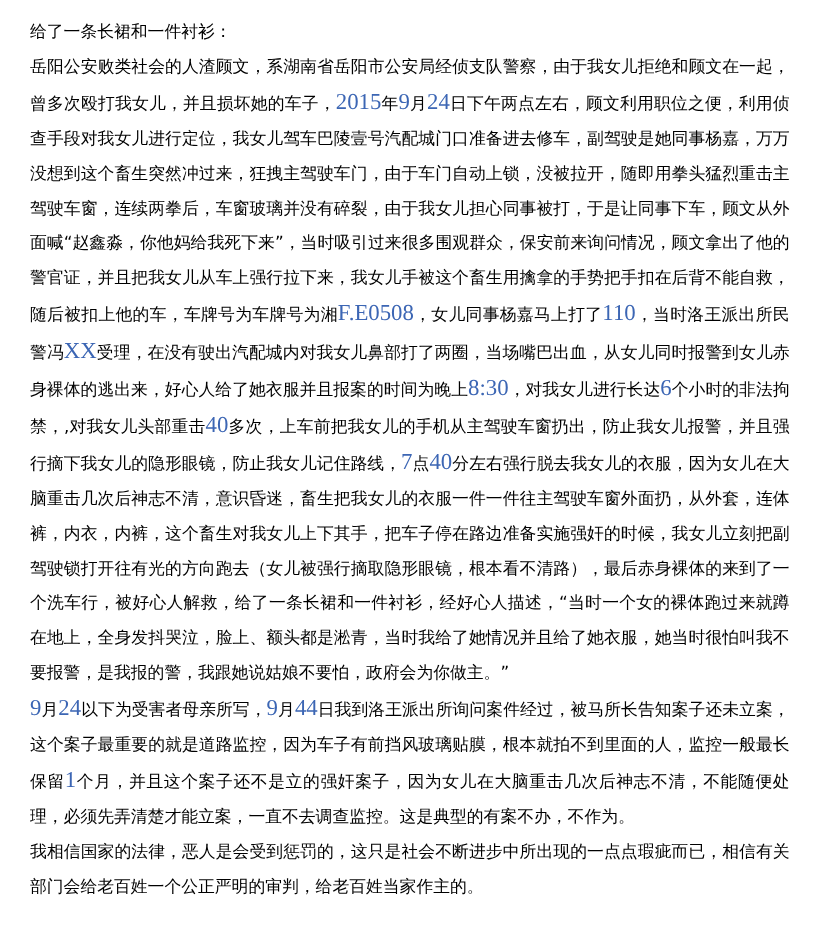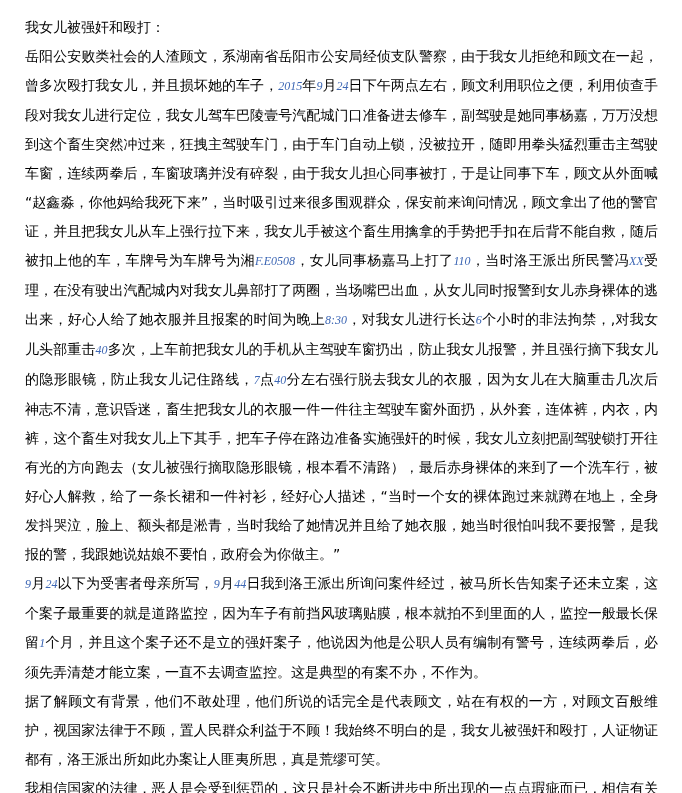--- a/index.html
+++ b/index.html
@@ -20,28 +20,26 @@
     margin: 0;
     font-size: 14px;
     line-height: 29px;
     text-align: justify;
     word-break: break-all;
     color: #000000;
   }
   .latin {
     font-family: "Liberation Serif", serif;
     color: #3c66b4;
-    font-size: 12px;
-    font-style: italic;
+    font-size: 19px;
   }
 </style>
 </head>
 <body>
 
 <div class="doc">
-  <p class="intro">我女儿被强奸和殴打：</p>
+  <p class="intro">给了一条长裙和一件衬衫：</p>
   <div>
       <p class="para"><span>岳阳公安败类社会的人渣顾文，系湖南省岳阳市公安局经侦支队警察，由于我女儿拒绝和顾文在一起，曾多次殴打我女儿，并且损坏她的车子，</span><span class="latin">2015</span><span>年</span><span class="latin">9</span><span>月</span><span class="latin">24</span><span>日下午两点左右，顾文利用职位之便，利用侦查手段对我女儿进行定位，我女儿驾车巴陵壹号汽配城门口准备进去修车，副驾驶是她同事杨嘉，万万没想到这个畜生突然冲过来，狂拽主驾驶车门，由于车门自动上锁，没被拉开，随即用拳头猛烈重击主驾驶车窗，连续两拳后，车窗玻璃并没有碎裂，由于我女儿担心同事被打，于是让同事下车，顾文从外面喊“赵鑫淼，你他妈给我死下来”，当时吸引过来很多围观群众，保安前来询问情况，顾文拿出了他的警官证，并且把我女儿从车上强行拉下来，我女儿手被这个畜生用擒拿的手势把手扣在后背不能自救，随后被扣上他的车，车牌号为车牌号为湘</span><span class="latin">F.E0508</span><span>，女儿同事杨嘉马上打了</span><span class="latin">110</span><span>，当时洛王派出所民警冯</span><span class="latin">XX</span><span>受理，在没有驶出汽配城内对我女儿鼻部打了两圈，当场嘴巴出血，从女儿同时报警到女儿赤身裸体的逃出来，好心人给了她衣服并且报案的时间为晚上</span><span class="latin">8:30</span><span>，对我女儿进行长达</span><span class="latin">6</span><span>个小时的非法拘禁，,对我女儿头部重击</span><span class="latin">40</span><span>多次，上车前把我女儿的手机从主驾驶车窗扔出，防止我女儿报警，并且强行摘下我女儿的隐形眼镜，防止我女儿记住路线，</span><span class="latin">7</span><span>点</span><span class="latin">40</span><span>分左右强行脱去我女儿的衣服，因为女儿在大脑重击几次后神志不清，意识昏迷，畜生把我女儿的衣服一件一件往主驾驶车窗外面扔，从外套，连体裤，内衣，内裤，这个畜生对我女儿上下其手，把车子停在路边准备实施强奸的时候，我女儿立刻把副驾驶锁打开往有光的方向跑去（女儿被强行摘取隐形眼镜，根本看不清路），最后赤身裸体的来到了一个洗车行，被好心人解救，给了一条长裙和一件衬衫，经好心人描述，“当时一个女的裸体跑过来就蹲在地上，全身发抖哭泣，脸上、额头都是淞青，当时我给了她情况并且给了她衣服，她当时很怕叫我不要报警，是我报的警，我跟她说姑娘不要怕，政府会为你做主。”</span></p>
-      <p class="para"><span class="latin">9</span><span>月</span><span class="latin">24</span><span>以下为受害者母亲所写，</span><span class="latin">9</span><span>月</span><span class="latin">44</span><span>日我到洛王派出所询问案件经过，被马所长告知案子还未立案，这个案子最重要的就是道路监控，因为车子有前挡风玻璃贴膜，根本就拍不到里面的人，监控一般最长保留</span><span class="latin">1</span><span>个月，并且这个案子还不是立的强奸案子，他说因为他是公职人员有编制有警号，连续两拳后，必须先弄清楚才能立案，一直不去调查监控。这是典型的有案不办，不作为。</span></p>
-      <p class="para"><span>据了解顾文有背景，他们不敢处理，他们所说的话完全是代表顾文，站在有权的一方，对顾文百般维护，视国家法律于不顾，置人民群众利益于不顾！我始终不明白的是，我女儿被强奸和殴打，人证物证都有，洛王派出所如此办案让人匪夷所思，真是荒缪可笑。</span></p>
+      <p class="para"><span class="latin">9</span><span>月</span><span class="latin">24</span><span>以下为受害者母亲所写，</span><span class="latin">9</span><span>月</span><span class="latin">44</span><span>日我到洛王派出所询问案件经过，被马所长告知案子还未立案，这个案子最重要的就是道路监控，因为车子有前挡风玻璃贴膜，根本就拍不到里面的人，监控一般最长保留</span><span class="latin">1</span><span>个月，并且这个案子还不是立的强奸案子，因为女儿在大脑重击几次后神志不清，不能随便处理，必须先弄清楚才能立案，一直不去调查监控。这是典型的有案不办，不作为。</span></p>
       <p class="para"><span>我相信国家的法律，恶人是会受到惩罚的，这只是社会不断进步中所出现的一点点瑕疵而已，相信有关部门会给老百姓一个公正严明的审判，给老百姓当家作主的。</span></p>
     </div>
 </div>
 
 </body></html>

